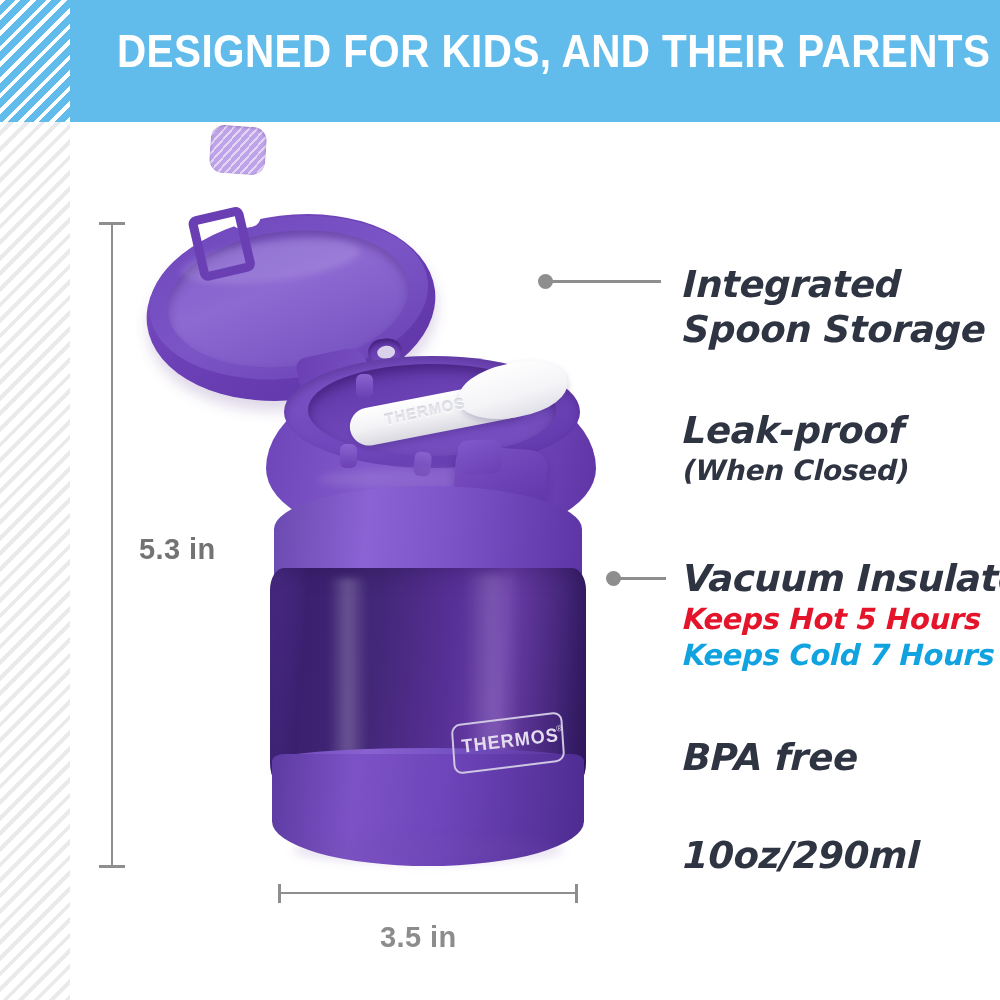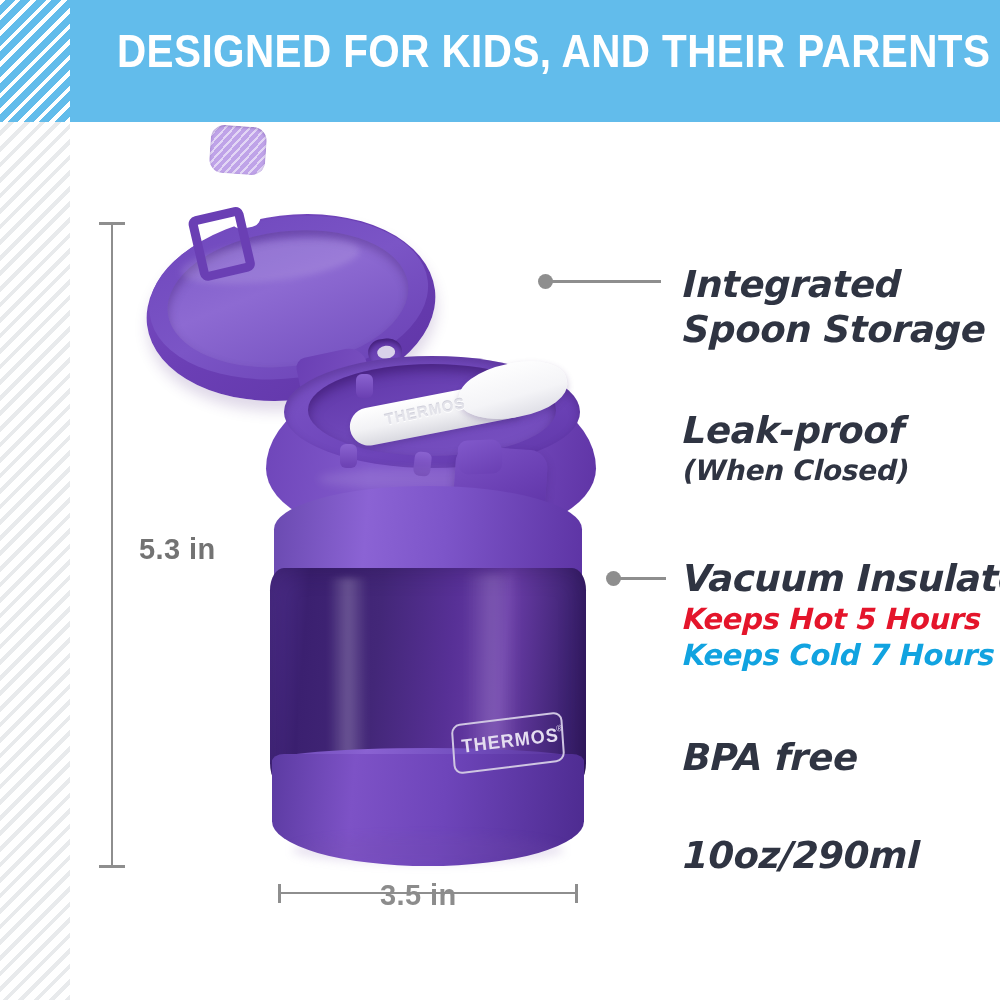--- a/index.html
+++ b/index.html
@@ -113,21 +113,21 @@
     top: 884px;
     width: 3px;
     height: 19px;
     background: #8e8e8e;
   }
   .dim-h-cap-left { left: 278px; }
   .dim-h-cap-right { left: 575px; }
   .dim-h-label {
     position: absolute;
     left: 380px;
-    top: 879px;
+    top: 921px;
     font-size: 29px;
     font-weight: 700;
     color: #8c8c8c;
     letter-spacing: 0.4px;
     white-space: nowrap;
   }
 
   
   .leader {
     position: absolute;

